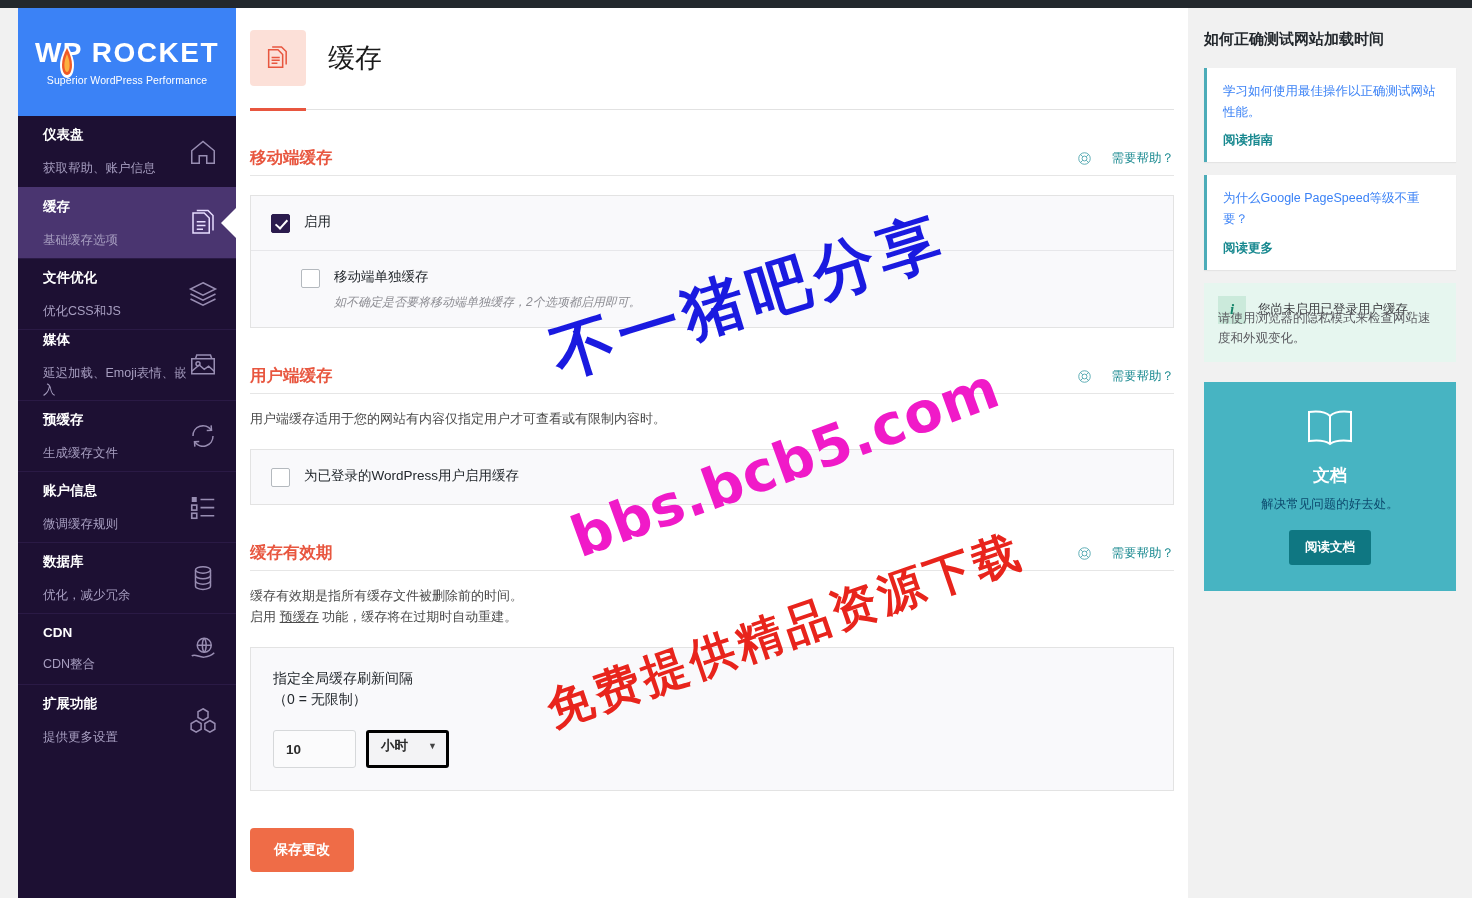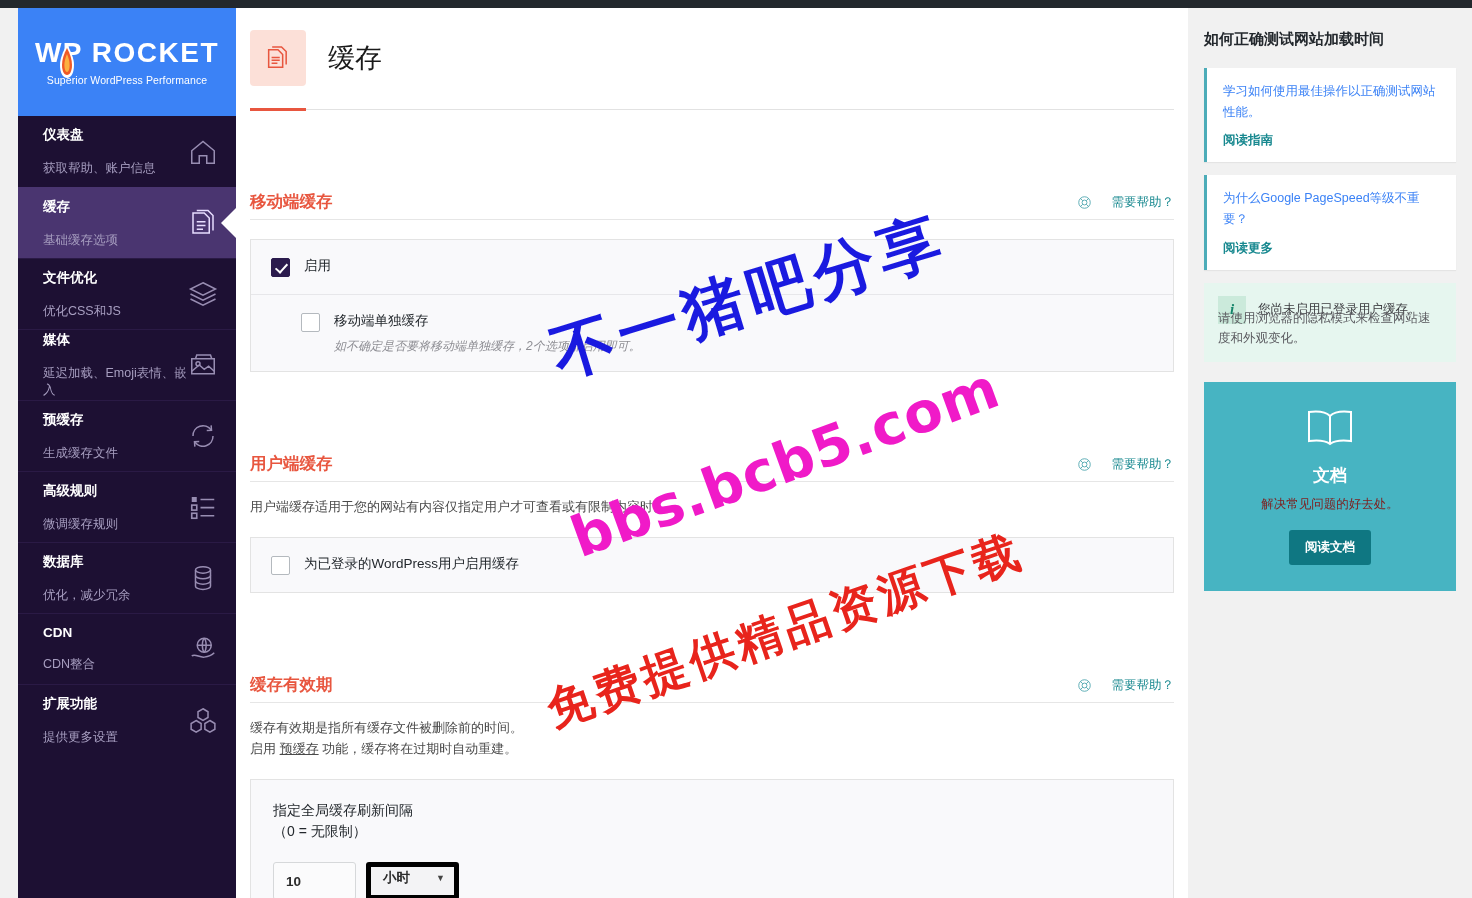--- a/index.html
+++ b/index.html
@@ -86,21 +86,21 @@
   .head-rule::before {
     content: ""; position: absolute; left: 0; top: -1px;
     width: 56px; height: 3px; background: #e8563f;
   }
 
   .content { padding: 0 14px; }
 
   .sec { padding-top: 37px; }
   .sec-head {
     display: flex; align-items: flex-end; justify-content: space-between;
-    padding-bottom: 6px; border-bottom: 1px solid #e6e6e6; margin-top: 44px;
+    padding-bottom: 6px; border-bottom: 1px solid #e6e6e6;
   }
   .sec-title { color: #e8563f; font-size: 16.5px; font-weight: bold; }
   .help {
     display: flex; align-items: center; gap: 20px;
     color: #17888f; font-size: 12.5px; font-weight: normal;
     text-decoration: none; cursor: pointer; padding-bottom: 2px;
   }
   .sec-desc {
     color: #4a4a4a; font-size: 13px; line-height: 1.65;
     padding: 14px 0 0 0;
@@ -141,21 +141,21 @@
   }
   .field-note .u { text-decoration: underline; cursor: pointer; }
   .field-controls { display: flex; gap: 10px; margin-top: 19px; align-items: center; }
   .num-input {
     width: 83px; height: 38px; border: 1px solid #d6d8da;
     background: #fbfbfc; border-radius: 3px;
     font-size: 13.5px; font-weight: bold; color: #2b2b2b;
     padding: 0 12px; font-family: inherit;
   }
   .sel {
-    height: 38px; width: 93px; border: 5px solid #000000;
+    height: 38px; width: 83px; border: 3px solid #000000;
     background: #f3f3f5; border-radius: 3px;
     display: flex; align-items: center; justify-content: space-between;
     padding: 0 9px 7px 12px; font-size: 13.5px; color: #2b2b2b;
     font-weight: bold; cursor: pointer;
   }
   .caret { font-size: 9px; color: #444; }
 
   .save-btn {
     margin: 37px 0 0 0; background: #ef6c47; color: #fff;
     border: none; border-radius: 4px; padding: 13px 24px;
@@ -193,21 +193,21 @@
     font-family: "Liberation Serif", serif;
   }
   .notice-strong { font-size: 12.5px; color: #3c3c40; line-height: 1.5; padding-top: 4px; }
   .notice-body {
     font-size: 12.5px; color: #5b5b60; line-height: 1.62; margin-top: -16px;
   }
   .doc-card {
     background: #47b4c2; text-align: center; padding: 26px 16px 26px 16px;
   }
   .doc-title { color: #fff; font-size: 17px; font-weight: bold; margin-top: 12px; }
-  .doc-sub { color: #7f1d1d; font-size: 12.5px; margin-top: 9px; }
+  .doc-sub { color: #0c4a6e; font-size: 12.5px; margin-top: 9px; }
   .doc-btn {
     display: inline-block; margin-top: 17px; background: #0f7782;
     color: #fff; font-size: 12.5px; font-weight: bold;
     padding: 9px 16px; border-radius: 3px; cursor: pointer;
   }
 
   
   .wm { position: absolute; pointer-events: none; user-select: none;
         font-family: "DejaVu Sans", sans-serif; white-space: nowrap; }
   .wm1 {
@@ -300,21 +300,21 @@
         <svg class="nav-icon" viewBox="0 0 24 24" fill="none" stroke="#b4a9cf" stroke-width="1.2">
           <path d="M20 12 A8 8 0 0 1 5.5 16.8"></path>
           <path d="M4 12 A8 8 0 0 1 18.5 7.2"></path>
           <path d="M18.5 3.5 L18.8 7.4 L15 7.6"></path>
           <path d="M5.5 20.5 L5.2 16.6 L9 16.4"></path>
         </svg>
       </div>
 
       <div class="navitem">
         <div class="navtext">
-          <span class="nav-title">高级规则</span>
+          <span class="nav-title">账户信息</span>
           <span class="nav-sub">微调缓存规则</span>
         </div>
         <svg class="nav-icon" viewBox="0 0 24 24" fill="none" stroke="#b4a9cf" stroke-width="1.3">
           <rect x="3" y="4" width="4" height="4" fill="#b4a9cf" stroke="none"></rect>
           <rect x="3" y="10.5" width="4" height="4"></rect>
           <rect x="3" y="17" width="4" height="4"></rect>
           <path d="M10 6 H21 M10 12.5 H21 M10 19 H21"></path>
         </svg>
       </div>
 

